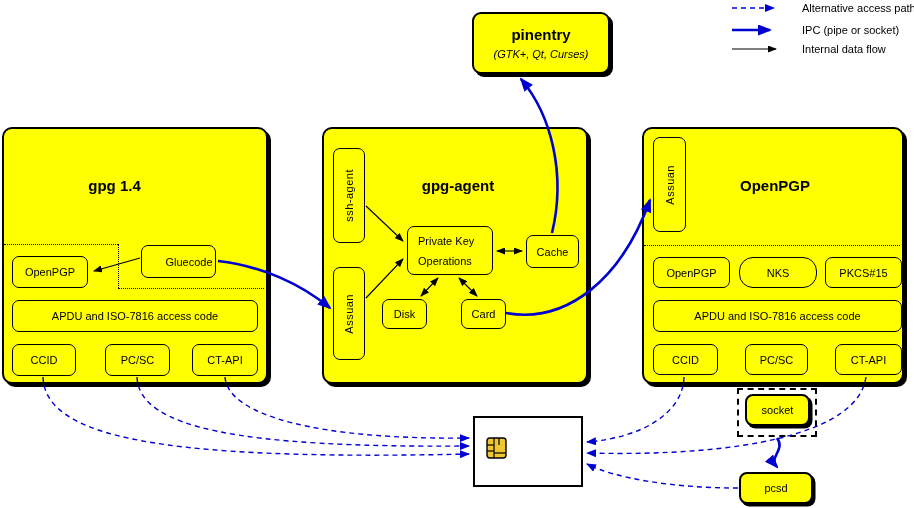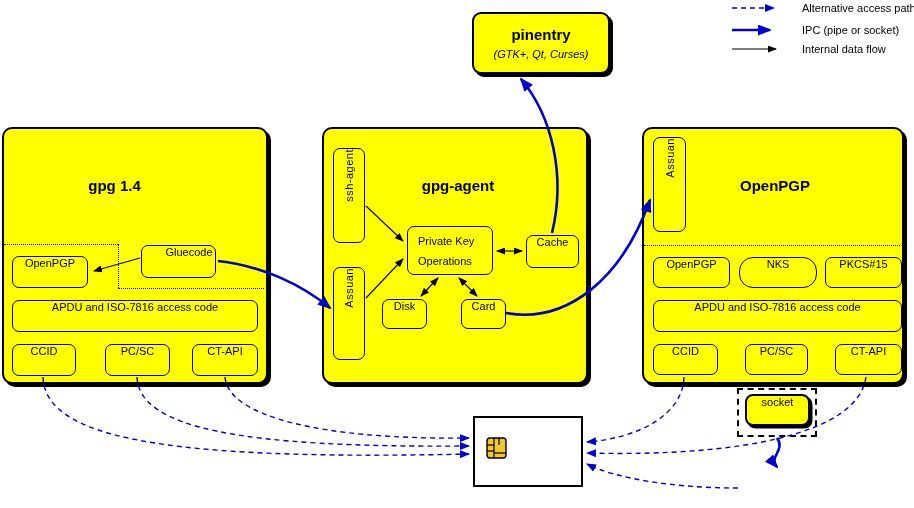--- a/index.html
+++ b/index.html
@@ -4,21 +4,21 @@
 <style>
   html,body{margin:0;padding:0;background:#fff;}
   .canvas{position:relative;width:914px;height:508px;background:#ffffff;overflow:hidden;
           font-family:"Liberation Sans","DejaVu Sans",sans-serif;color:#000;}
   
   .bigbox{position:absolute;background:#ffff00;border:2px solid #000;border-radius:10px;
           box-shadow:3px 3px 0 #000;box-sizing:border-box;}
   .titled{position:absolute;font-weight:bold;font-size:15px;text-align:center;}
   
   .box{position:absolute;background:#ffff00;border:1.4px solid #000;border-radius:7px;
-       display:flex;align-items:flex-start;justify-content:center;font-size:11px;box-sizing:border-box;}
+       display:flex;align-items:center;justify-content:center;font-size:11px;box-sizing:border-box;}
   .shadowbox{border-width:2px;border-radius:8px;box-shadow:2.5px 2.5px 0 #000;}
   
   .vbox span{writing-mode:vertical-rl;transform:rotate(180deg);letter-spacing:0.5px;}
   
   .dot-h{position:absolute;height:0;border-top:1.6px dotted #000;}
   .dot-v{position:absolute;width:0;border-left:1.6px dotted #000;}
   
   .pinentry{display:flex;flex-direction:column;align-items:center;justify-content:center;}
   .pinentry .sub{font-weight:normal;font-size:11px;margin-top:5px;font-style:italic;}
   
@@ -139,20 +139,23 @@
     <div class="box" style="left:191px;top:215px;width:67px;height:31px;">
       <span>CT-API</span>
       </div>
   </div>
 
   <div class="dashed-rect" style="left:737px;top:388px;width:80px;height:49px;"></div>
   <div class="box shadowbox" style="left:745px;top:394px;width:65px;height:32px;">
     <span>socket</span>
     </div>
 
+  <div class="box shadowbox" style="left:739px;top:472px;width:74px;height:32px;">
+    <span>pcsd</span>
+    </div>
 
   <div class="smartcard" style="left:473px;top:416px;width:110px;height:71px;">
     <svg class="chip" width="21" height="22" viewBox="0 0 21 22">
       <rect x="1" y="1" width="19" height="20" rx="3" fill="#eec82e" stroke="#000" stroke-width="1.4"></rect>
       <line x1="8" y1="1" x2="8" y2="21" stroke="#000" stroke-width="1.2"></line>
       <line x1="1" y1="8" x2="8" y2="8" stroke="#000" stroke-width="1.2"></line>
       <line x1="1" y1="14" x2="8" y2="14" stroke="#000" stroke-width="1.2"></line>
       <line x1="13" y1="1" x2="13" y2="8" stroke="#000" stroke-width="1.2"></line>
       <line x1="8" y1="16" x2="20" y2="16" stroke="#000" stroke-width="1.2"></line>
     </svg>

